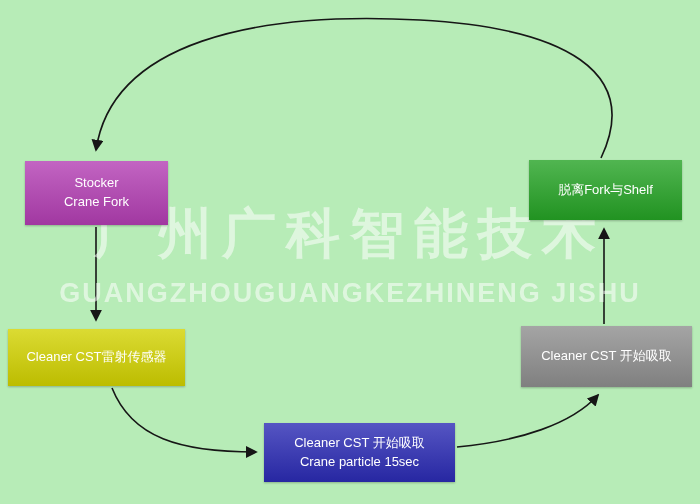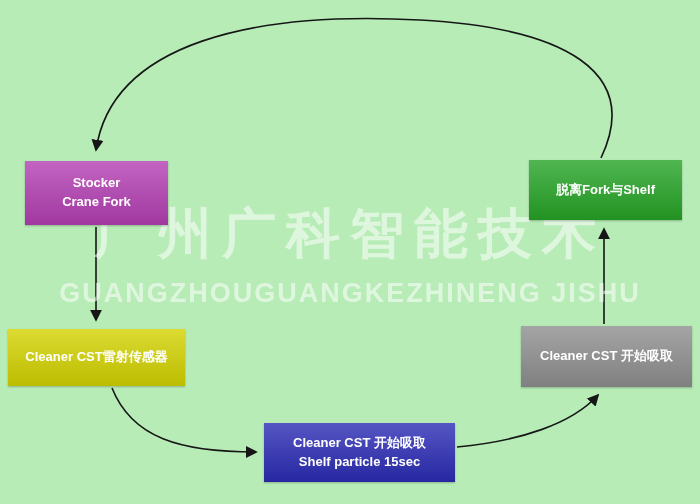--- a/index.html
+++ b/index.html
@@ -40,21 +40,21 @@
     font-weight: bold;
     letter-spacing: 2px;
   }
   .node {
     position: absolute;
     display: flex;
     flex-direction: column;
     align-items: center;
     justify-content: center;
     color: #ffffff;
-    font-weight: bold;
+    font-weight: normal;
     font-size: 13px;
     line-height: 1.45;
     text-align: center;
     background-image: linear-gradient(rgba(255,255,255,0.20), rgba(0,0,0,0.10));
     box-shadow: 0 1px 2px rgba(0,0,0,0.25);
   }
   .node-stocker   { left: 25px;  top: 161px; width: 143px; height: 64px; }
   .node-sensor    { left: 8px;   top: 329px; width: 177px; height: 57px; }
   .node-particle  { left: 264px; top: 423px; width: 191px; height: 59px; }
   .node-shelf     { left: 521px; top: 326px; width: 171px; height: 61px; }
@@ -85,21 +85,21 @@
     <span>Stocker</span>
     <span>Crane Fork</span>
   </div>
 
   <div class="node node-sensor" style="background-color: rgb(210, 210, 0); gap: 13px;">
     <span>Cleaner CST雷射传感器</span>
   </div>
 
   <div class="node node-particle" style="background-color: rgb(43, 43, 180);">
     <span>Cleaner CST 开始吸取</span>
-    <span>Shelf particle 15sec</span>
+    <span>Crane particle 15sec</span>
   </div>
 
   <div class="node node-shelf" style="background-color: rgb(142, 142, 142);">
     <span>Cleaner CST 开始吸取</span>
   </div>
 
   <div class="node node-detach" style="background-color: rgb(37, 163, 37); align-items: center;">
     <span>脱离Fork与Shelf</span>
   </div>
 

